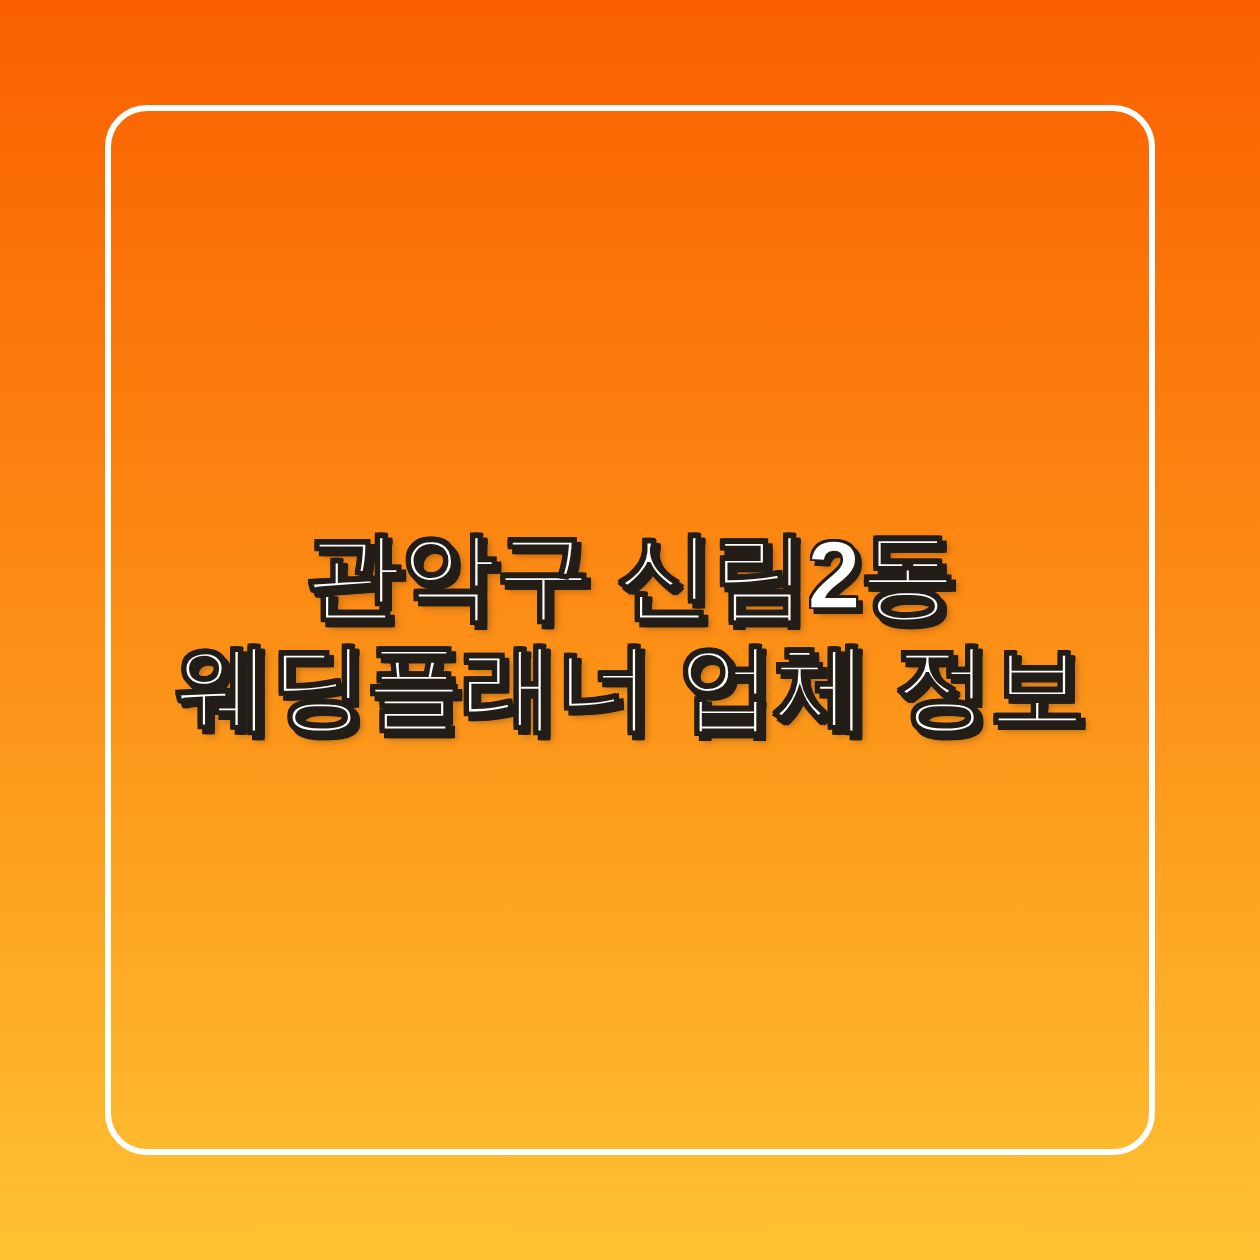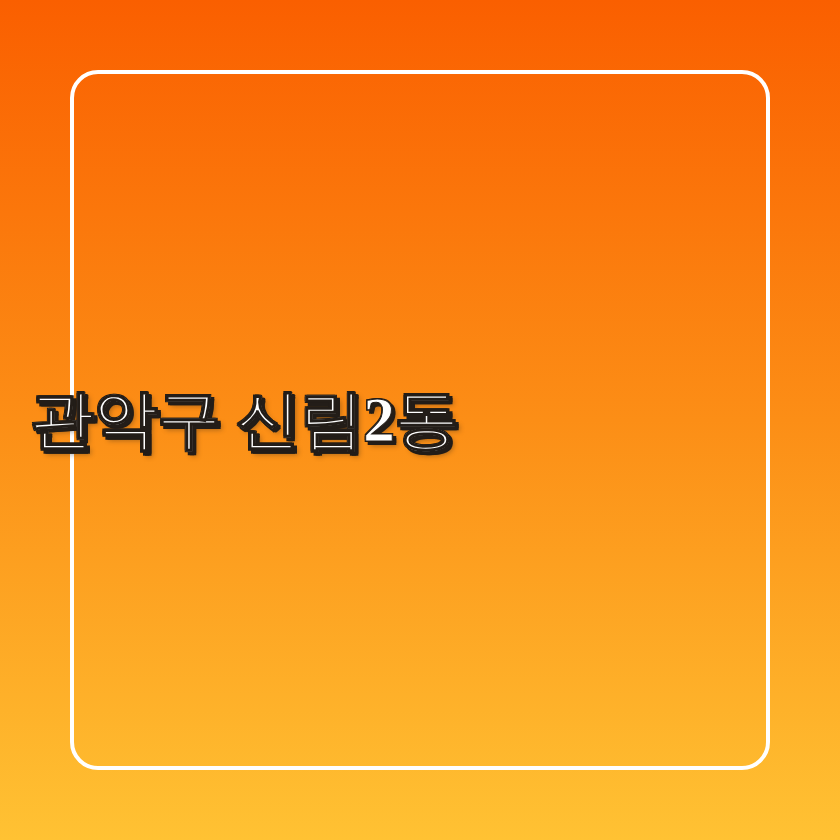--- a/index.html
+++ b/index.html
@@ -46,24 +46,23 @@
     pointer-events: none;
   }
 
   
   #headline {
     position: absolute;
     left: 0;
     right: 0;
     top: 50%;
     transform: translateY(-50%);
-    text-align: left;
+    text-align: center;
     padding: 0 30px;
     box-sizing: border-box;
-    font-family: Liberation Serif, serif;
   }
 
   .headline-line {
     display: block;
     font-size: 64px;
     line-height: 74px;
     font-weight: 700;
     color: #ffffff;
     letter-spacing: -0.5px;
     white-space: nowrap;
@@ -81,15 +80,16 @@
 </style>
 </head>
 <body>
 
 <div id="poster" style="background: linear-gradient(rgb(250, 95, 0) 0%, rgb(252, 142, 22) 50%, rgb(255, 194, 51) 100%);">
 
   <div id="frame" style="border-color: rgb(255, 255, 255); border-width: 4px; border-radius: 28px; left: 70px; top: 70px; width: 700px; height: 700px;"></div>
 
   <div id="headline">
     <span class="headline-line" style="color: rgb(255, 255, 255); -webkit-text-stroke: 1px rgb(35, 29, 24); text-shadow: rgb(35, 29, 24) 3px 3px 0px, rgb(35, 29, 24) 4px 4px 0px, rgb(35, 29, 24) 2px 4px 0px, rgb(35, 29, 24) 4px 2px 0px, rgb(35, 29, 24) -1px 1px 0px, rgb(35, 29, 24) 1px -1px 0px, rgb(35, 29, 24) -1px -1px 0px, rgba(35, 29, 24, 0.35) 5px 5px 5px;">관악구 신림2동</span>
+    <span class="headline-line" style="color: rgb(255, 255, 255); -webkit-text-stroke: 1px rgb(35, 29, 24); text-shadow: rgb(35, 29, 24) 3px 3px 0px, rgb(35, 29, 24) 4px 4px 0px, rgb(35, 29, 24) 2px 4px 0px, rgb(35, 29, 24) 4px 2px 0px, rgb(35, 29, 24) -1px 1px 0px, rgb(35, 29, 24) 1px -1px 0px, rgb(35, 29, 24) -1px -1px 0px, rgba(35, 29, 24, 0.35) 5px 5px 5px;">웨딩플래너 업체 정보</span>
   </div>
 
 </div>
 
 </body></html>

